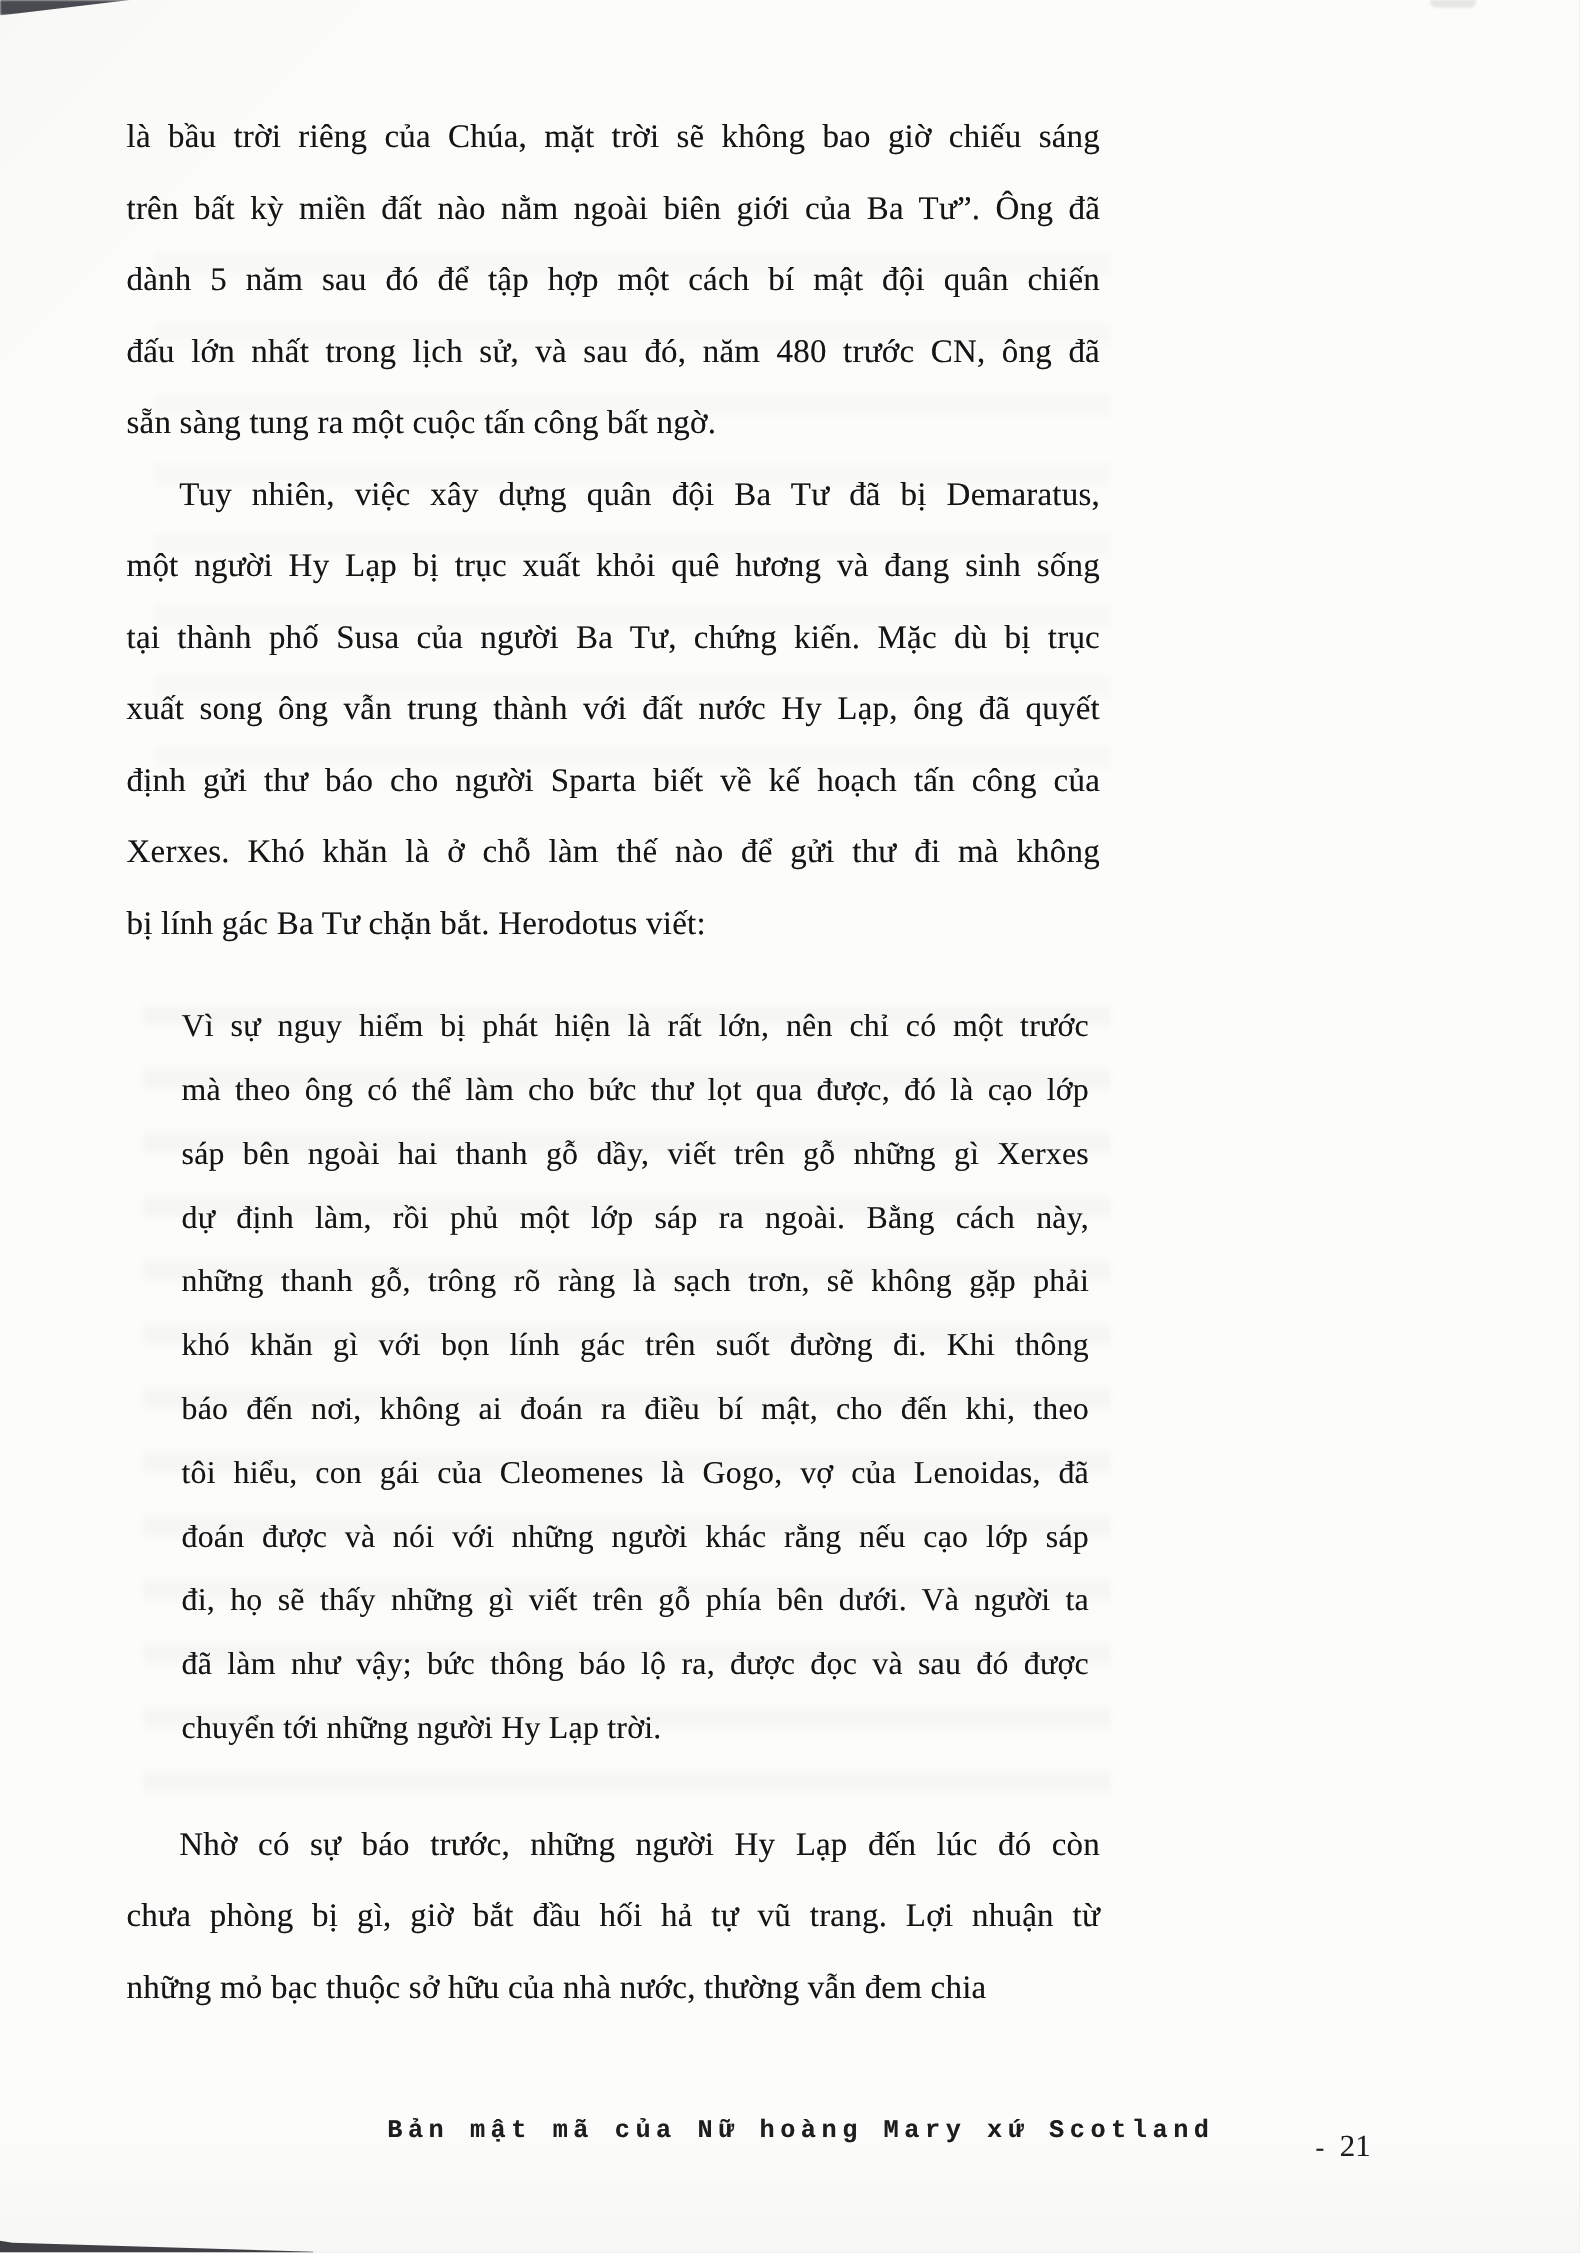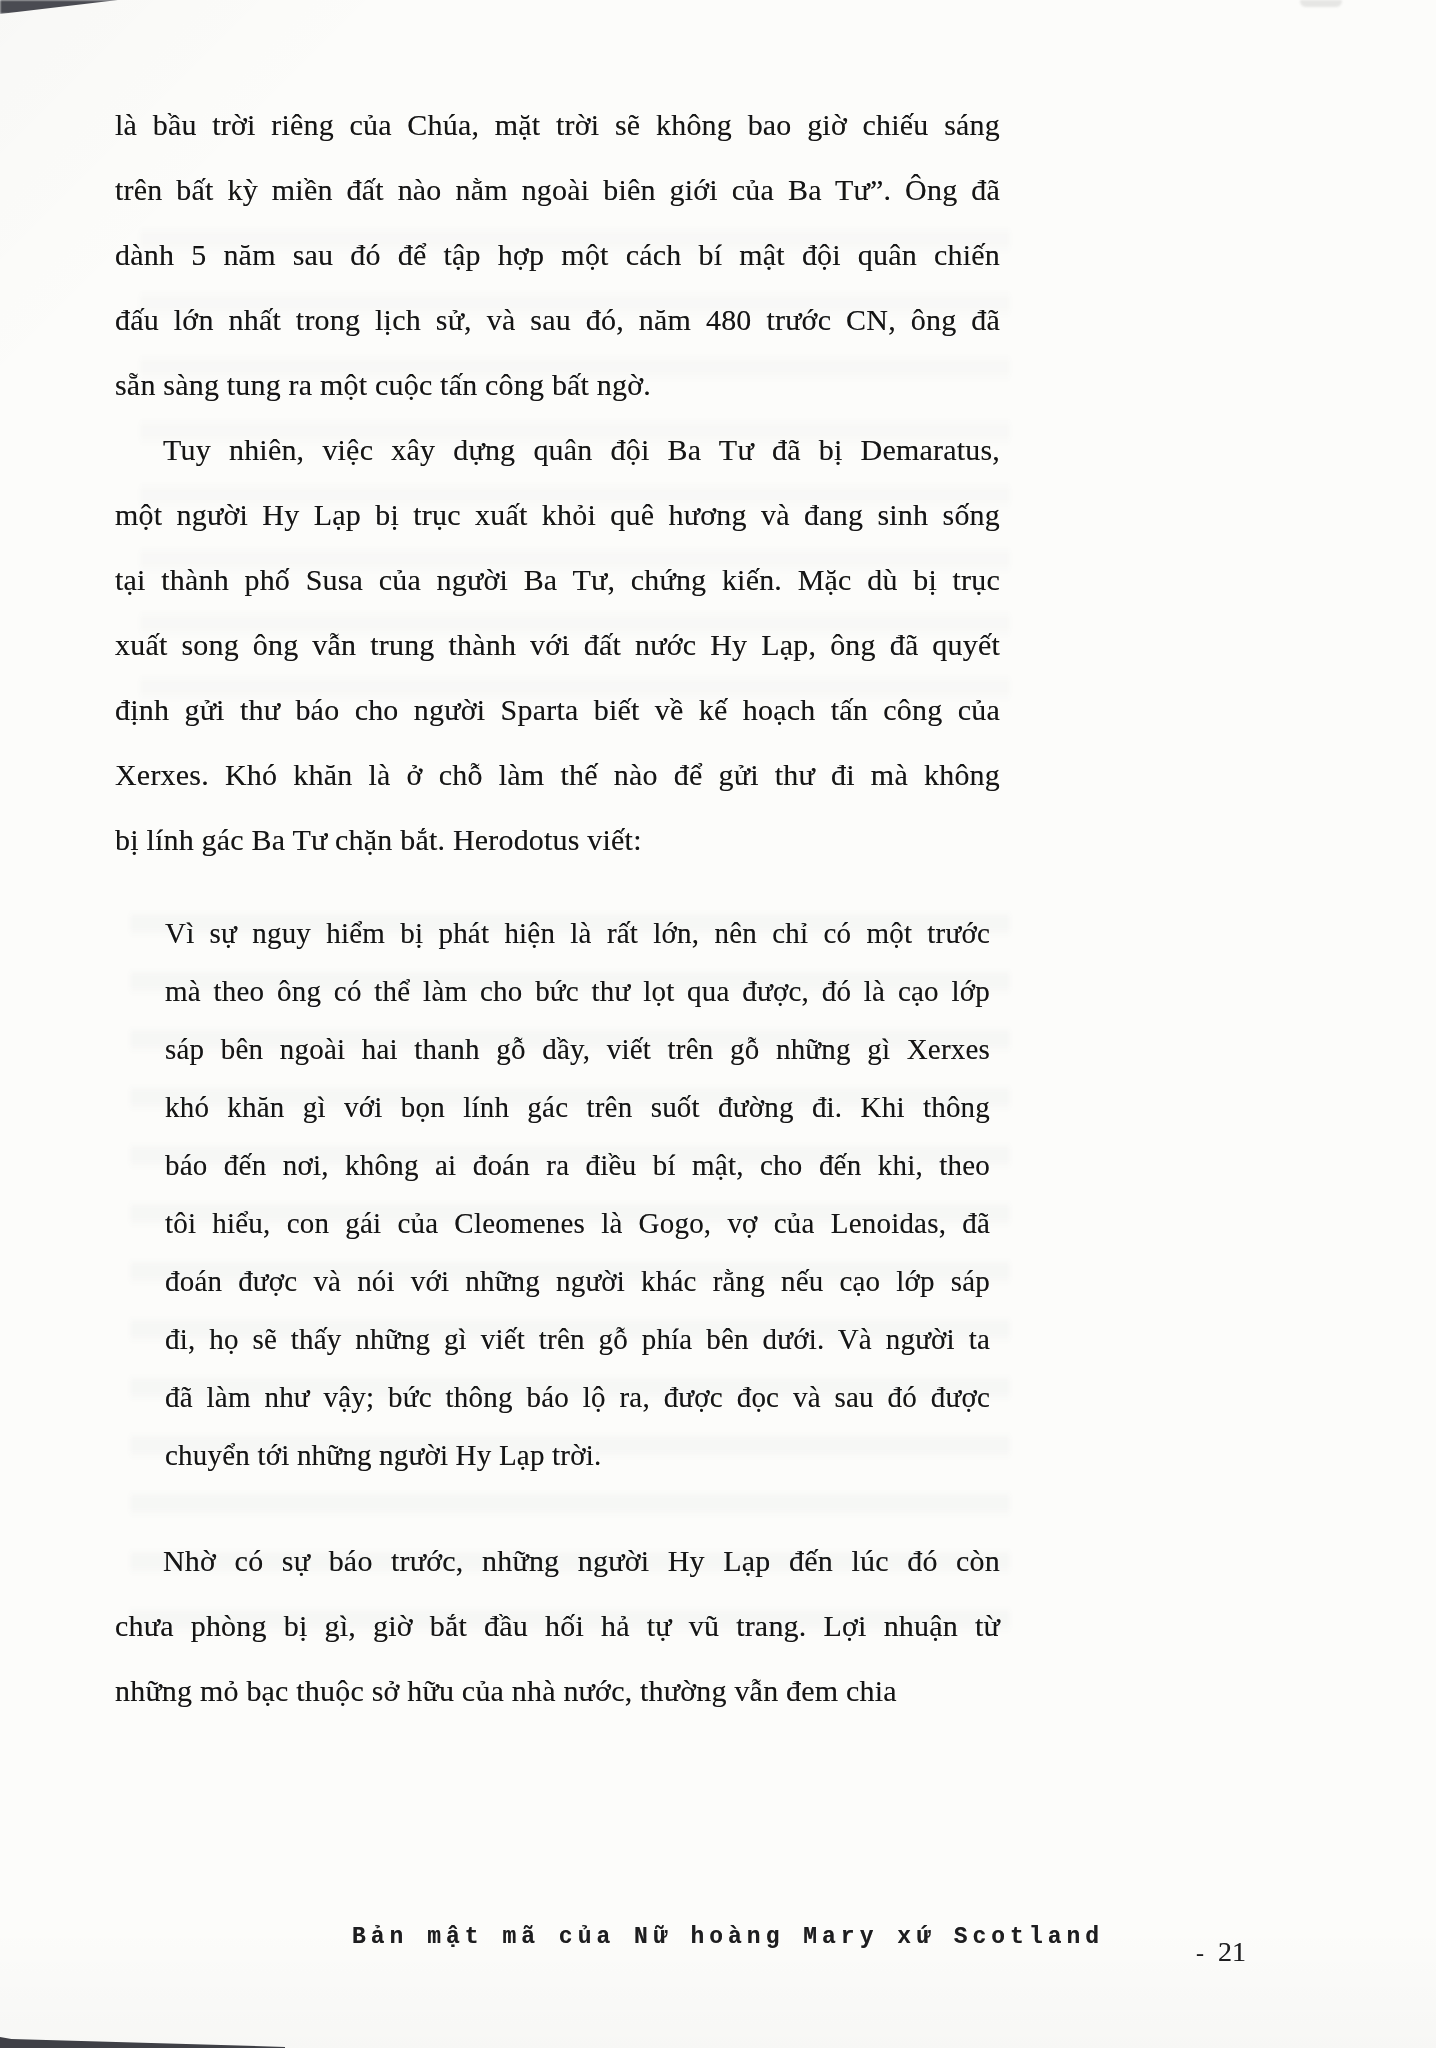--- a/index.html
+++ b/index.html
@@ -157,20 +157,22 @@
         <div class="line">tại thành phố Susa của người Ba Tư, chứng kiến. Mặc dù bị trục</div>
         <div class="line">xuất song ông vẫn trung thành với đất nước Hy Lạp, ông đã quyết</div>
         <div class="line">định gửi thư báo cho người Sparta biết về kế hoạch tấn công của</div>
         <div class="line">Xerxes. Khó khăn là ở chỗ làm thế nào để gửi thư đi mà không</div>
         <div class="line last">bị lính gác Ba Tư chặn bắt. Herodotus viết:</div>
       </div>
       <div class="para quote">
         <div class="line">Vì sự nguy hiểm bị phát hiện là rất lớn, nên chỉ có một trước</div>
         <div class="line">mà theo ông có thể làm cho bức thư lọt qua được, đó là cạo lớp</div>
         <div class="line">sáp bên ngoài hai thanh gỗ dầy, viết trên gỗ những gì Xerxes</div>
+        <div class="line">dự định làm, rồi phủ một lớp sáp ra ngoài. Bằng cách này,</div>
+        <div class="line">những thanh gỗ, trông rõ ràng là sạch trơn, sẽ không gặp phải</div>
         <div class="line">khó khăn gì với bọn lính gác trên suốt đường đi. Khi thông</div>
         <div class="line">báo đến nơi, không ai đoán ra điều bí mật, cho đến khi, theo</div>
         <div class="line">tôi hiểu, con gái của Cleomenes là Gogo, vợ của Lenoidas, đã</div>
         <div class="line">đoán được và nói với những người khác rằng nếu cạo lớp sáp</div>
         <div class="line">đi, họ sẽ thấy những gì viết trên gỗ phía bên dưới. Và người ta</div>
         <div class="line">đã làm như vậy; bức thông báo lộ ra, được đọc và sau đó được</div>
         <div class="line last">chuyển tới những người Hy Lạp trời.</div>
       </div>
       <div class="para body">
         <div class="line indent">Nhờ có sự báo trước, những người Hy Lạp đến lúc đó còn</div>

